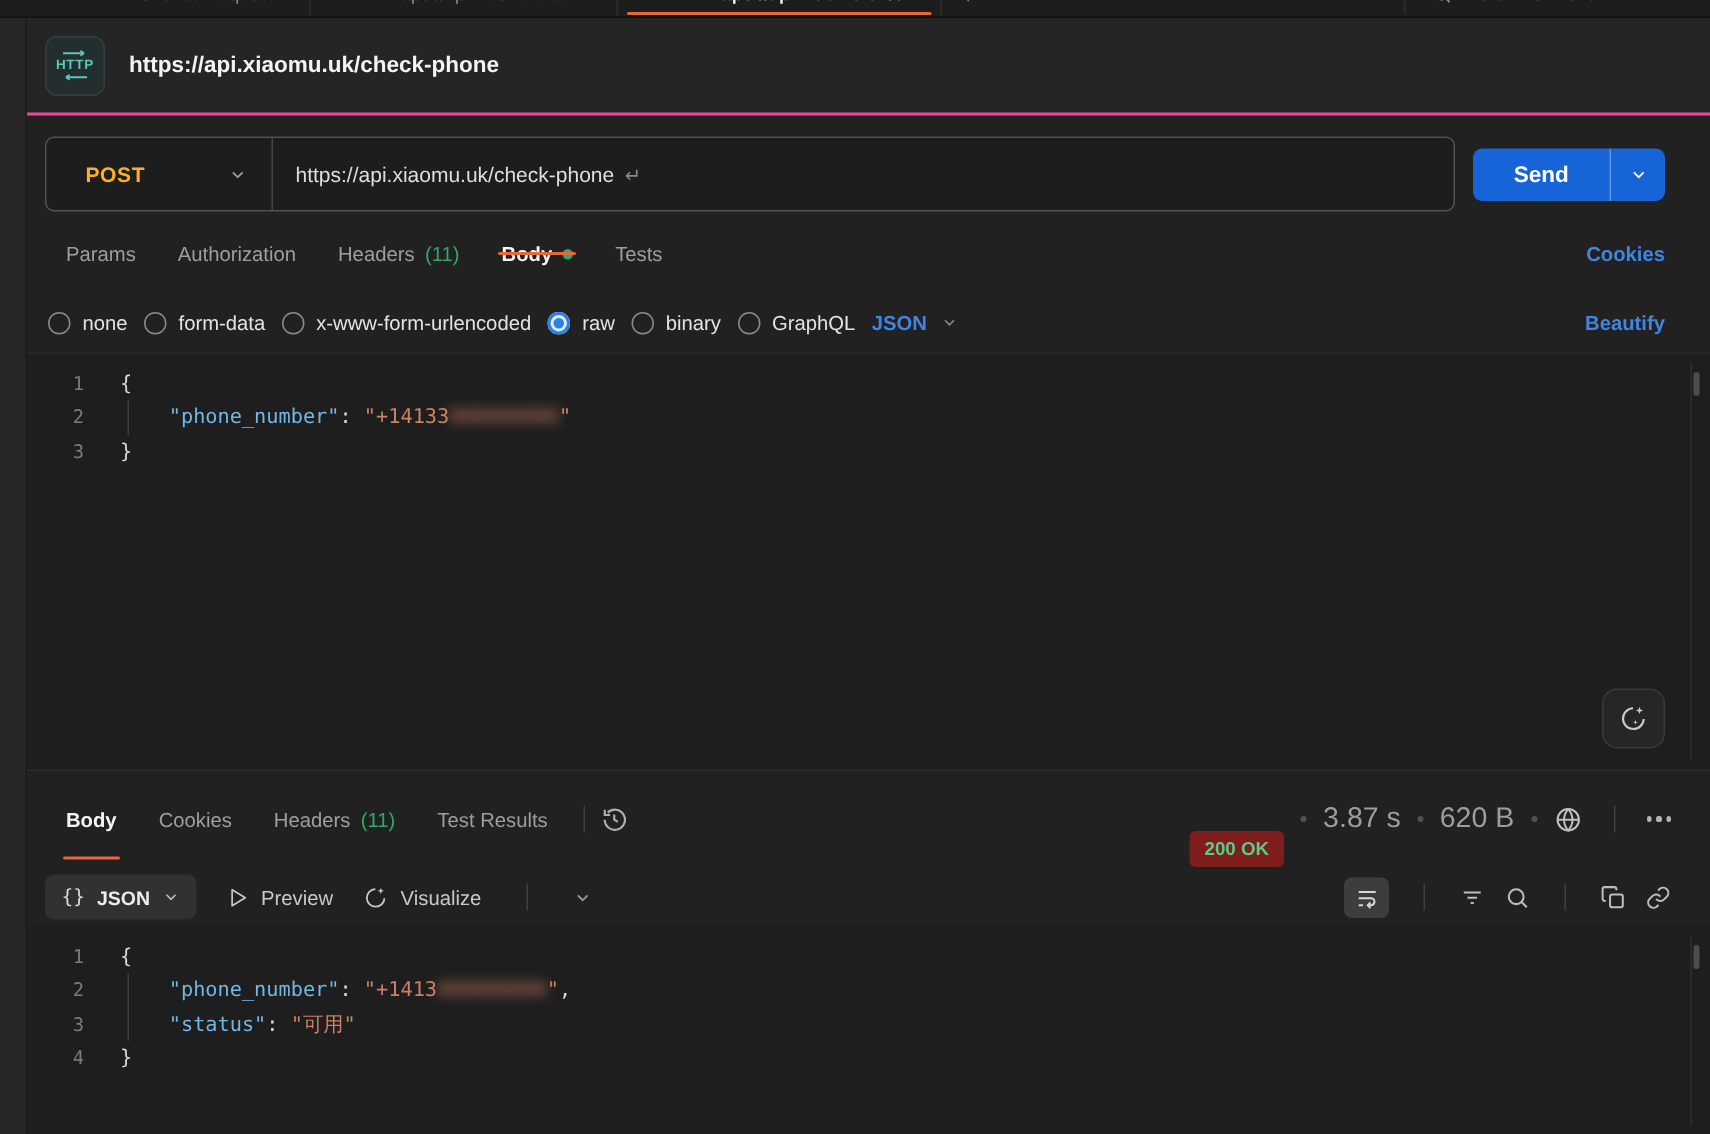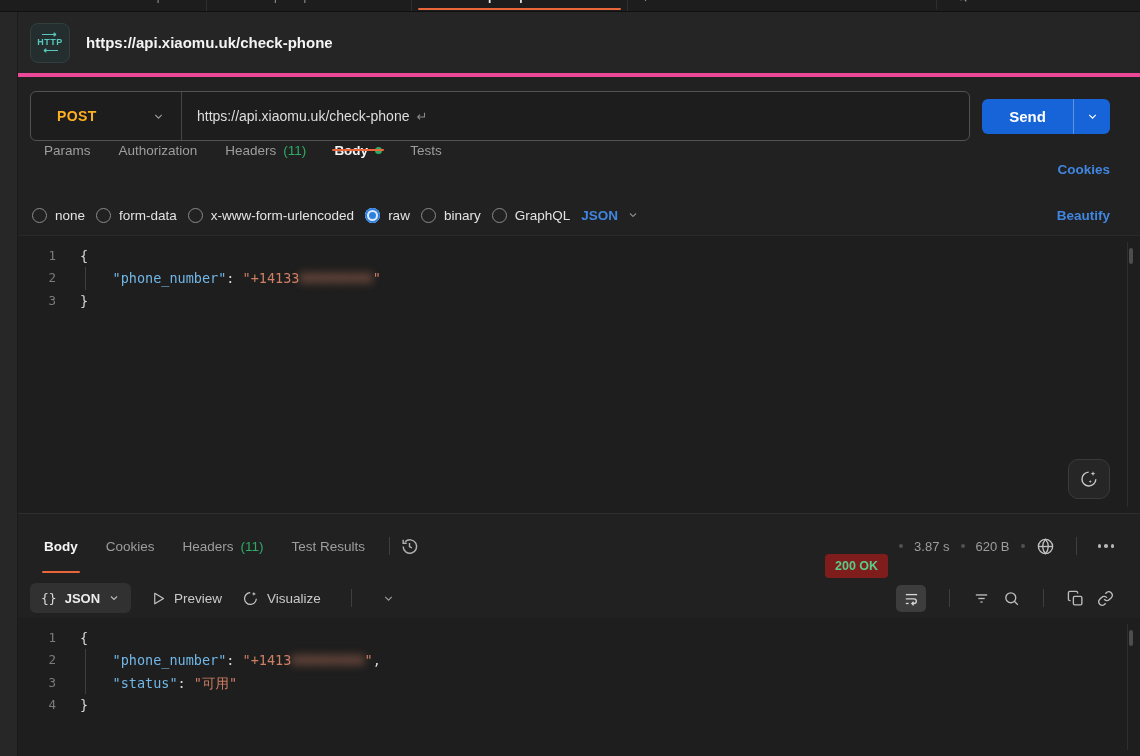--- a/index.html
+++ b/index.html
@@ -20,42 +20,42 @@
   .tb-method.get { color:#2eaa66; }
   .tb-method.post { color:#ffb021; }
   .tb-tab.active::after { content:""; position:absolute; left:6px; right:6px; bottom:1px; height:2px; background:#e8663a; border-radius:1px; }
   .tb-plus { color:#9a9a9a; font-size:13px; padding:0 14px 6px 14px; }
   .tb-env { position:absolute; right:60px; bottom:2px; display:flex; align-items:center; gap:9px; color:#a9a9a9; font-size:12px; border-left:1px solid #2e2e2e; padding:0 18px 4px 18px; height:22px; }
   
   .main-row { flex:1; display:flex; min-height:0; }
   .rail { flex:0 0 18px; background:#272727; border-right:1px solid #1b1b1b; }
   .content { flex:1; display:flex; flex-direction:column; min-width:0; }
   
-  .req-header { flex:0 0 65px; background:#252525; border-bottom:4px solid #ec4899; display:flex; align-items:center; padding:0 30px 0 12px; }
+  .req-header { flex:0 0 65px; background:#252525; border-bottom:2px solid #ec4899; display:flex; align-items:center; padding:0 30px 0 12px; }
   .http-badge { width:40px; height:40px; border-radius:8px; background:#252e2e; border:1px solid #30403f; display:flex; flex-direction:column; align-items:center; justify-content:center; gap:1px; }
   .http-badge .arrow { width:18px; height:5px; }
   .http-badge .word { color:#56c8bc; font-size:9px; font-weight:bold; letter-spacing:.5px; line-height:9px; }
   .req-title { margin-left:16px; font-size:15px; font-weight:bold; color:#f4f4f4; }
   .save-split { margin-left:auto; display:flex; height:34px; background:#3a3a3a; border-radius:6px; overflow:hidden; }
   .save-main { display:flex; align-items:center; gap:9px; padding:0 15px; font-size:13.5px; color:#f0f0f0; cursor:pointer; }
   .save-caret { width:30px; display:flex; align-items:center; justify-content:center; border-left:1px solid #4e4e4e; cursor:pointer; }
   
   .url-row { flex:0 0 66px; display:flex; align-items:center; gap:12px; padding:14px 30px 2px 12px; }
   .url-box { flex:1; height:50px; border:1px solid #525252; border-radius:6px; background:#1d1d1d; display:flex; align-items:stretch; overflow:hidden; }
   .method-btn { flex:0 0 150px; display:flex; align-items:center; padding-left:26px; cursor:pointer; }
   .method-label { color:#ffb021; font-size:14px; font-weight:bold; letter-spacing:.4px; }
   .method-btn .chev { margin-left:auto; margin-right:16px; }
   .url-divider { width:1px; background:#454545; }
   .url-input { flex:1; display:flex; align-items:center; padding-left:15px; font-size:14px; color:#dedede; cursor:text; }
   .url-return { color:#8a8a8a; margin-left:7px; font-size:13px; }
   .send-split { flex:0 0 128px; height:35px; background:#1764d8; border-radius:6px; display:flex; overflow:hidden; }
   .send-main { flex:1; display:flex; align-items:center; justify-content:center; color:#fff; font-size:15px; font-weight:bold; cursor:pointer; }
   .send-caret { flex:0 0 37px; display:flex; align-items:center; justify-content:center; border-left:1px solid rgba(255,255,255,.3); cursor:pointer; }
   
-  .req-tabs { flex:0 0 52px; display:flex; align-items:flex-start; padding:0 30px 0 12px; }
+  .req-tabs { flex:0 0 52px; display:flex; align-items:center; padding:0 30px 0 12px; }
   .rtab { position:relative; display:flex; align-items:center; gap:7px; padding:0 14px; font-size:13.5px; color:#9e9e9e; cursor:pointer; }
   .rtab .count { color:#2eaa66; }
   .rtab.bright { color:#e9e9e9; font-weight:bold; }
   .rtab.active { color:#f5f5f5; font-weight:bold; }
   .rtab.active::after { content:""; position:absolute; left:12px; right:12px; bottom:7px; height:2px; background:#e8663a; border-radius:1px; }
   .rtab .dot { width:7px; height:7px; border-radius:50%; background:#2eaa66; }
   .cookies-link { margin-left:auto; align-self:center; color:#4086e0; font-size:13.5px; font-weight:bold; cursor:pointer; }
   
   .radio-row { flex:0 0 40px; display:flex; align-items:center; gap:11px; padding:0 30px 0 14px; }
   .radio-item { display:flex; align-items:center; gap:8px; font-size:13.5px; color:#e3e3e3; cursor:pointer; }
@@ -80,21 +80,21 @@
   .postbot-btn { position:absolute; right:30px; bottom:14px; width:42px; height:40px; border-radius:10px; background:#262626; border:1px solid #3a3a3a; display:flex; align-items:center; justify-content:center; cursor:pointer; }
   .scroll-thumb { position:absolute; right:7px; top:12px; width:4px; height:16px; border-radius:2px; background:#4d4d4d; }
   .scroll-track { position:absolute; right:12px; top:6px; bottom:6px; width:1px; background:#2e2e2e; }
   
   .resp-header { flex:0 0 46px; border-top:1px solid #2e2e2e; display:flex; align-items:stretch; padding:0 26px 0 12px; }
   .resp-header .rtab.active::after { bottom:5px; }
   .vdiv { width:1px; height:18px; background:#3f3f3f; align-self:center; margin:0 10px; }
   .resp-meta { margin-left:auto; display:flex; align-items:center; gap:11px; }
   .status-pill { background:#7f1d1d; color:#58cd89; font-size:12.5px; font-weight:bold; padding:5px 10px; border-radius:4px; cursor:pointer;margin-top:40px; }
   .meta-dot { width:4px; height:4px; border-radius:50%; background:#515151; }
-  .meta-text { color:#9d9d9d; font-size:13px; }
+  .meta-text { color:#9d9d9d; font-size:19px; }
   .icon-btn { display:flex; align-items:center; justify-content:center; cursor:pointer; }
   .dots3 { display:flex; gap:3px; }
   .dots3 i { width:3.5px; height:3.5px; border-radius:50%; background:#b5b5b5; }
   
   .resp-toolbar { flex:0 0 40px; display:flex; align-items:center; gap:20px; padding:0 26px 0 12px; }
   .json-btn { display:flex; align-items:center; gap:8px; height:30px; padding:0 11px; background:#313131; border-radius:6px; cursor:pointer; }
   .braces-glyph { font-family:"DejaVu Sans Mono", monospace; font-size:13px; color:#d9d9d9; }
   .json-btn .lbl { font-size:13px; color:#ececec; font-weight:bold; }
   .tool-item { display:flex; align-items:center; gap:8px; color:#c9c9c9; font-size:13.5px; cursor:pointer; }
   .resp-icons { margin-left:auto; display:flex; align-items:center; gap:13px; }

